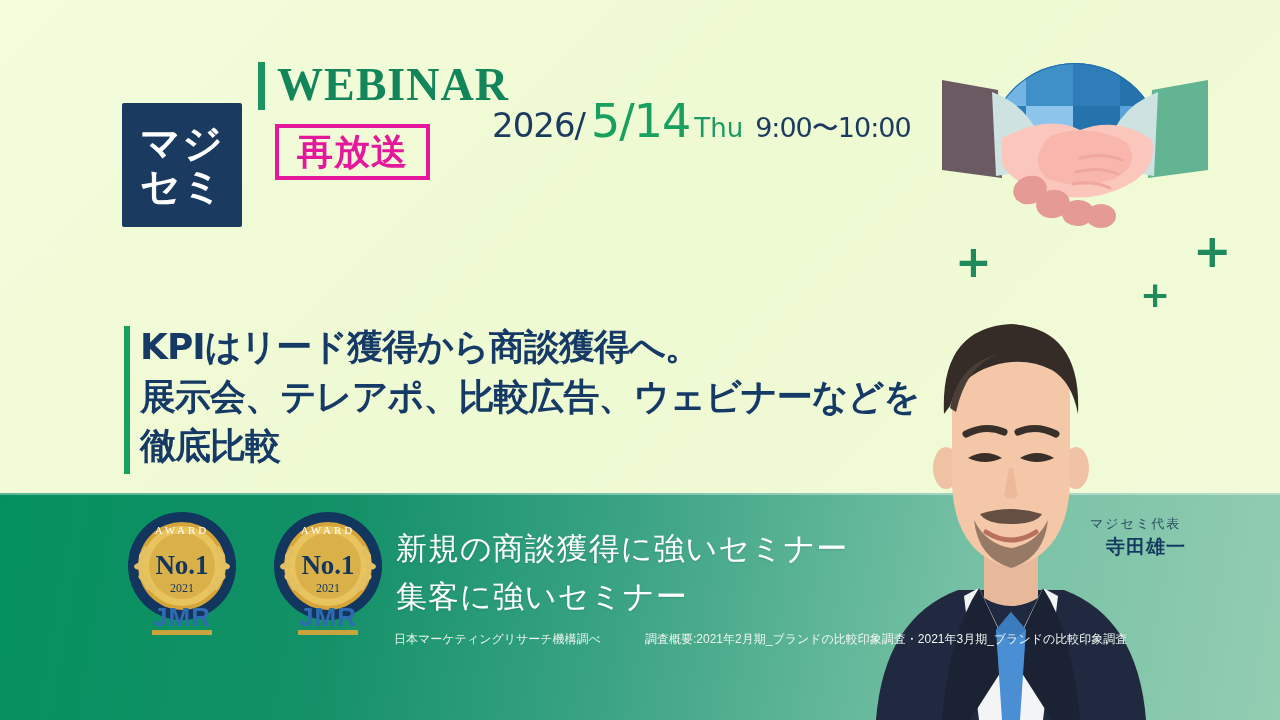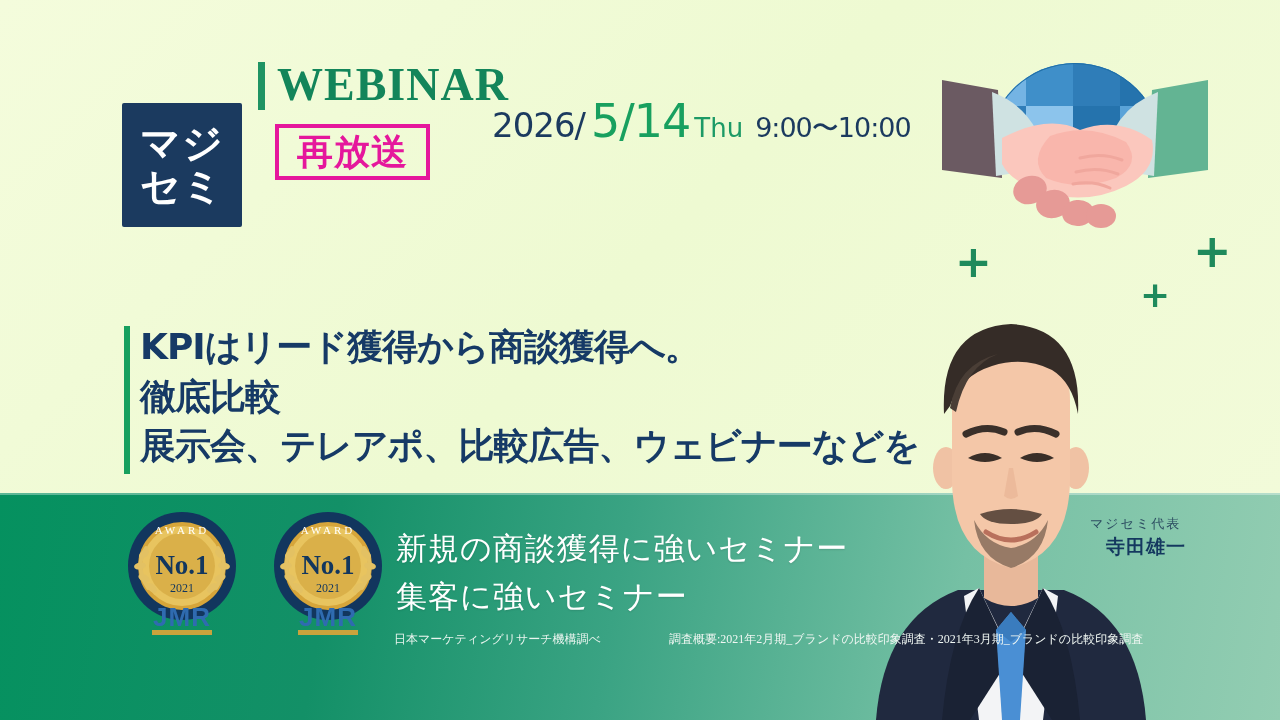--- a/index.html
+++ b/index.html
@@ -135,23 +135,23 @@
     font-family:"DejaVu Sans","Liberation Sans",sans-serif;
     text-shadow:0 1px 2px rgba(0,0,0,.12);
   }
 
   .fineprint-left {
     position:absolute; left:394px; top:631px;
     color:#eaf5ef; font-size:12px; letter-spacing:0px; white-space:nowrap;
     font-family:"DejaVu Sans","Liberation Sans",sans-serif;
   }
   .fineprint-right {
-    position:absolute; left:669px; top:631px;
+    position:absolute; left:645px; top:631px;
     color:#f0f7f3; font-size:12px; letter-spacing:0px; white-space:nowrap;
-    font-family:Liberation Serif, serif;
+    font-family:Liberation Sans, sans-serif;
   }
 </style>
 </head>
 <body>
 
 <div id="banner">
 
   <div class="illus">
     <svg viewBox="0 0 290 270" xmlns="http://www.w3.org/2000/svg">
       <defs>
@@ -217,22 +217,22 @@
   </div>
 
   <div class="rerun-box">
     <span class="rerun-text">再放送</span>
   </div>
 
 
   <div class="sub-bar"></div>
   <div class="sub-lines">
     <div>KPIはリード獲得から商談獲得へ。</div>
+    <div>展示会、テレアポ、比較広告、ウェビナーなどを</div>
     <div>徹底比較</div>
-    <div>展示会、テレアポ、比較広告、ウェビナーなどを</div>
   </div>
 
   <div class="band"></div>
   <div class="band-top-edge"></div>
 
   <div class="medals">
     <div class="medal">
       <svg viewBox="0 0 128 132" xmlns="http://www.w3.org/2000/svg">
         <circle cx="64" cy="58" r="54" fill="#12365e"></circle>
         <circle cx="64" cy="58" r="44" fill="#d6a53a"></circle>

